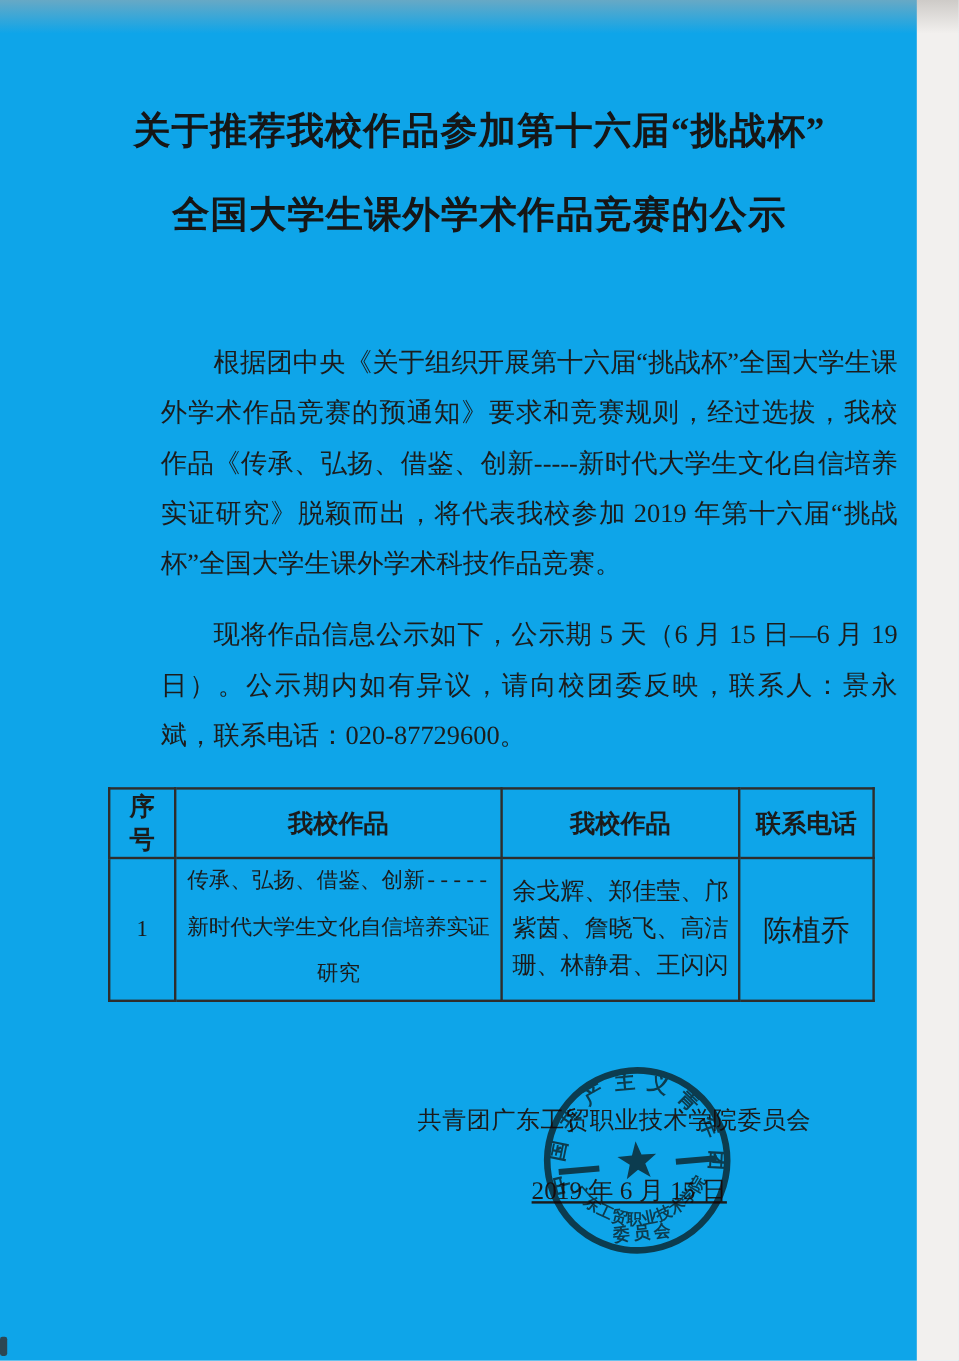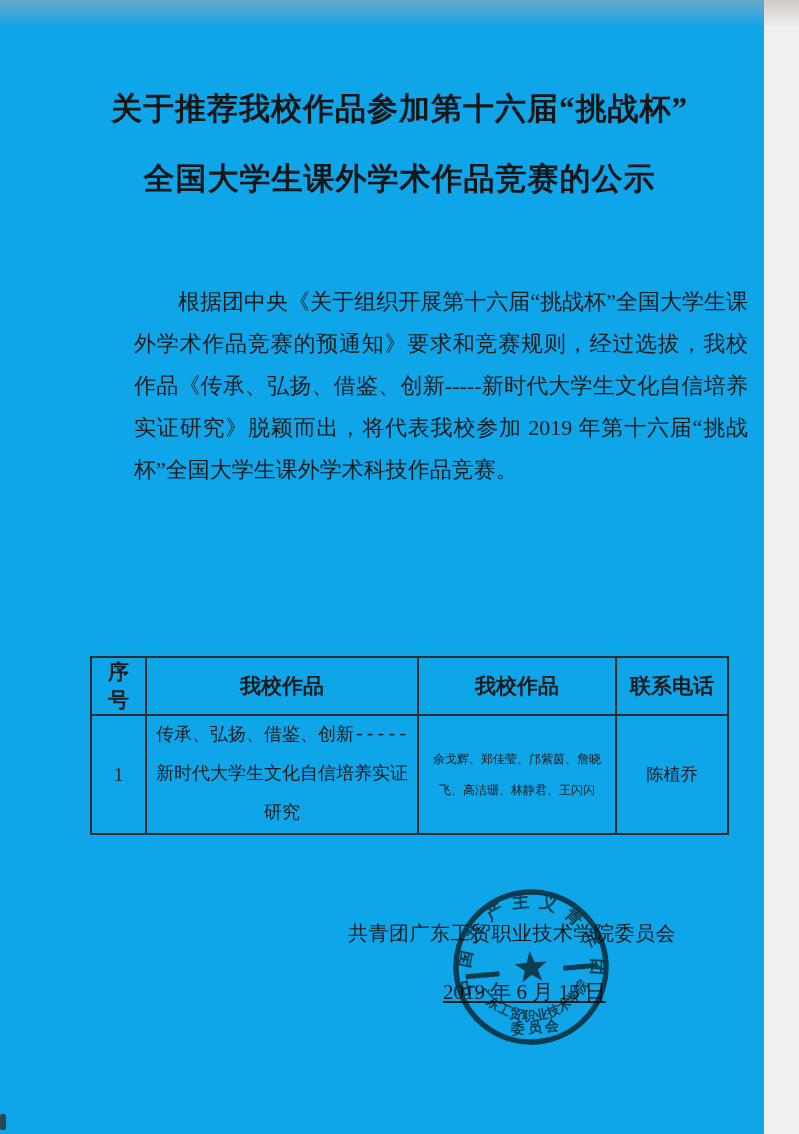--- a/index.html
+++ b/index.html
@@ -42,22 +42,22 @@
   table.works th, table.works td{
     border:2px solid #2e2d2c;
     text-align:center;vertical-align:middle;
     padding:0 6px;color:#1b1b1b;
   }
   table.works thead tr{height:45px;}
   table.works tbody tr{height:93px;}
   table.works th{font-size:21px;font-weight:700;}
   td.cell-no{font-size:19px;}
   td.cell-work{font-size:18px;line-height:39px;padding:0 10px;font-family:Liberation Mono, monospace;}
-  td.cell-applicants{font-size:12px;line-height:31px;padding:0 3px;}
-  td.cell-advisor{font-size:17px;margin-top:20px;}
+  td.cell-applicants{font-size:20px;line-height:31px;padding:0 3px;}
+  td.cell-advisor{font-size:24px;margin-top:20px;}
   .sig-org{
     position:absolute;left:348px;top:920px;
     font-size:20px;letter-spacing:0.5px;color:#1b1b1b;white-space:nowrap;
   }
   .sig-date{
     position:absolute;left:443px;top:978px;
     font-size:21px;color:#1b1b1b;white-space:nowrap;text-decoration:underline;
   }
   .seal{
     position:absolute;left:449px;top:885px;width:164px;height:164px;
@@ -76,20 +76,21 @@
   <div class="scan-shadow-top"></div>
   <div class="scan-speck"></div>
 
   <h1 class="doc-title">
     <span class="tline">关于推荐我校作品参加第十六届“挑战杯”</span>
     <span class="tline">全国大学生课外学术作品竞赛的公示</span>
   </h1>
 
   <div class="doc-body">
     <p>根据团中央《关于组织开展第十六届“挑战杯”全国大学生课外学术作品竞赛的预通知》要求和竞赛规则，经过选拔，我校作品《传承、弘扬、借鉴、创新-----新时代大学生文化自信培养实证研究》脱颖而出，将代表我校参加 2019 年第十六届“挑战杯”全国大学生课外学术科技作品竞赛。</p>
+    <p>现将作品信息公示如下，公示期 5 天（6 月 15 日—6 月 19 日）。公示期内如有异议，请向校团委反映，联系人：景永斌，联系电话：020-87729600。</p>
   </div>
 
   <table class="works">
     <colgroup>
       <col style="width:55px">
         <col style="width:272px">
         <col style="width:198px">
         <col style="width:112px">
     </colgroup>
     <thead>

